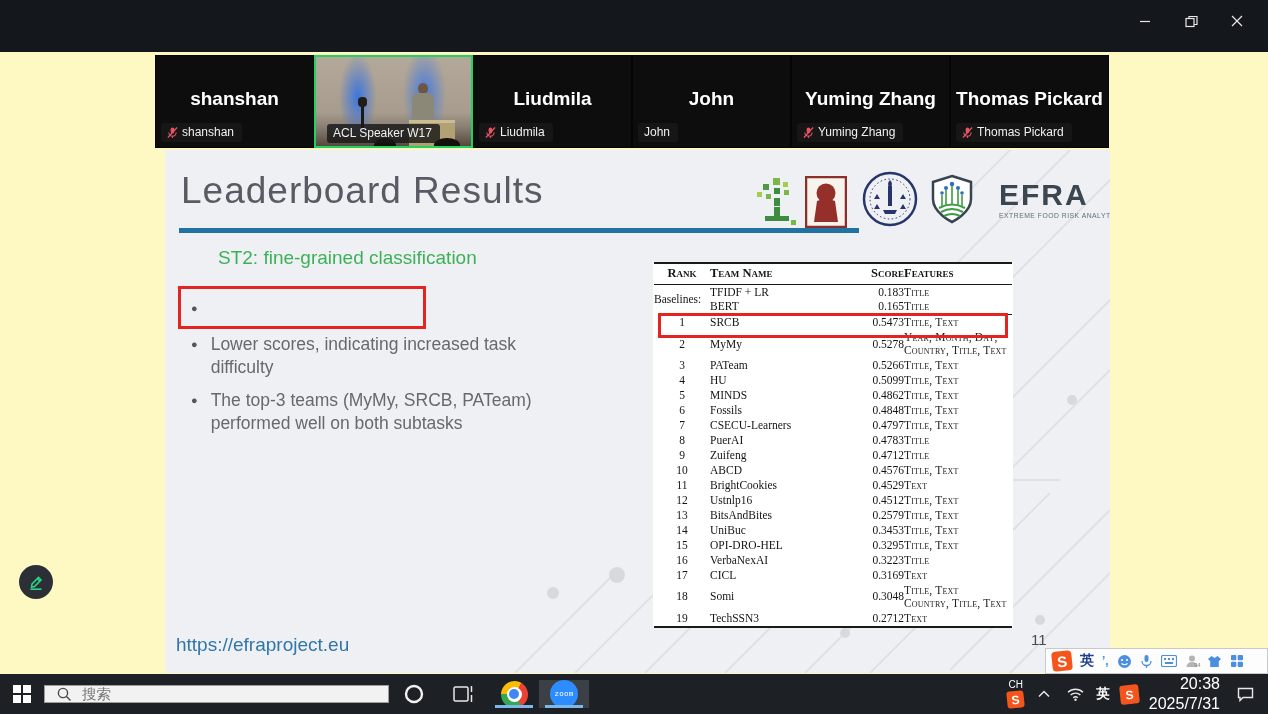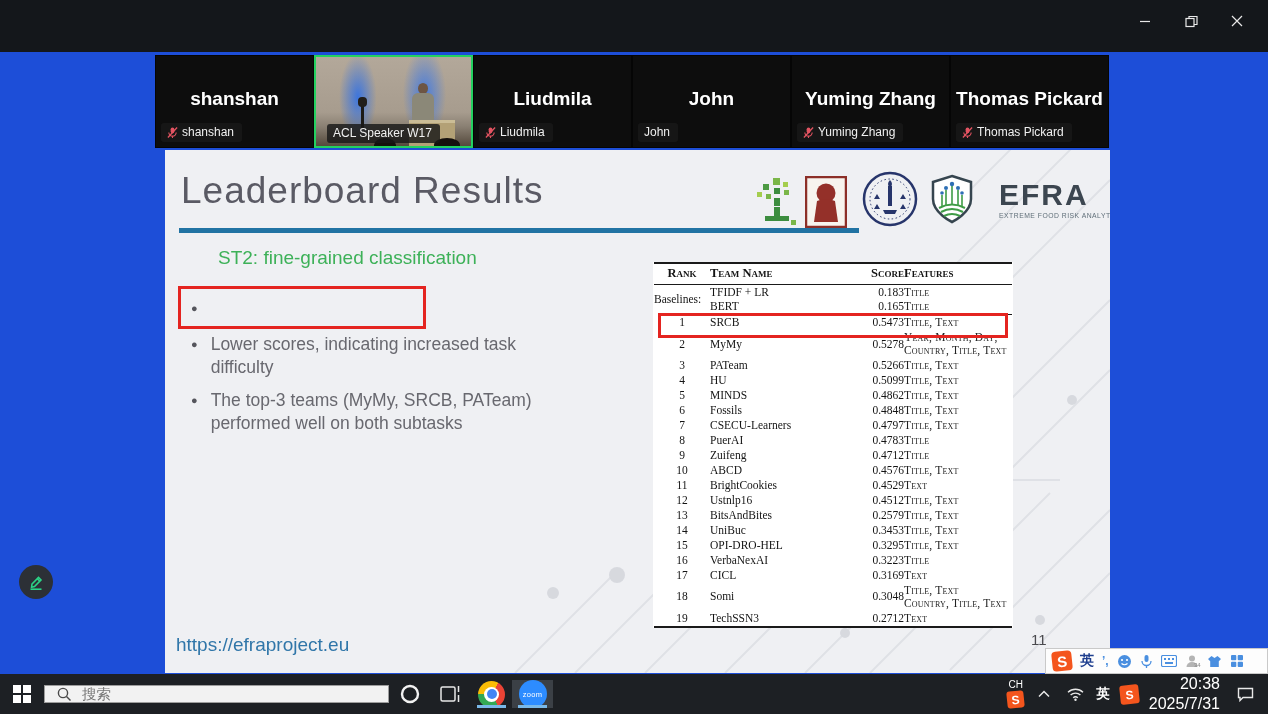--- a/index.html
+++ b/index.html
@@ -1,18 +1,18 @@
 <!DOCTYPE html>
 <html><head>
 <meta charset="utf-8">
 <style>
   * { margin:0; padding:0; box-sizing:border-box; }
   html,body { background:#000; }
   body { font-family:"Liberation Sans", sans-serif; }
-  #stage { position:relative; width:1268px; height:714px; background:#1d4ed8; overflow:hidden; }
+  #stage { position:relative; width:1268px; height:714px; background:#fef9c3; overflow:hidden; }
 
   
   .titlebar { position:absolute; left:0; top:0; width:1268px; height:52px; background:#14171b; }
   .win-controls { position:absolute; right:8px; top:6px; display:flex; }
   .win-btn { width:46px; height:30px; display:flex; align-items:center; justify-content:center; color:#e8e8e8; background:transparent; border:none; cursor:pointer; }
   .win-btn svg { display:block; }
 
   
   .strip { position:absolute; left:155px; top:55px; width:955px; height:93px; display:flex; }
   .tile { position:relative; width:159px; height:93px; background:#0d0d0d; border:1px solid #050505; }
@@ -86,21 +86,21 @@
   .ime-ico { display:flex; align-items:center; justify-content:center; }
 
   
   .taskbar { position:absolute; left:0; top:674px; width:1268px; height:40px; background:#1d2024; display:flex; align-items:center; }
   .tb-btn { background:transparent; border:none; display:flex; align-items:center; justify-content:center; cursor:pointer; }
   .start-btn { width:44px; }
   .start-logo { display:grid; grid-template-columns:8px 8px; grid-template-rows:8px 8px; gap:1.5px; }
   .start-logo i { background:#fff; }
   .search-box { width:345px; margin:1px 0; background:#f2f2f2; border:1px solid #9d9d9d; display:flex; align-items:center; gap:10px; padding:0 12px; }
   .search-box input { border:none; outline:none; background:transparent; font-size:14.5px; color:#3a3a3a; width:250px; font-family:"Liberation Sans",sans-serif; }
-  .app-btn { width:41px; position:relative; }
+  .app-btn { width:50px; position:relative;font-family:Liberation Mono, monospace; }
   .app-btn.running:after { content:""; position:absolute; left:6px; right:6px; bottom:0; height:3px; background:#79b8e8; }
   .app-btn.active-app { background:#3b4046; }
   .chrome-ico { width:27px; height:27px; border-radius:50%; position:relative;
     background:conic-gradient(from 150deg, #34a853 0 120deg, #fbbc05 120deg 240deg, #ea4335 240deg 360deg); }
   .chrome-ico:before { content:""; position:absolute; inset:6px; border-radius:50%; background:#fff; }
   .chrome-ico:after { content:""; position:absolute; inset:8.5px; border-radius:50%; background:#4285f4; }
   .zoom-ico { width:28px; height:28px; border-radius:50%; background:#2d8cff; color:#fff; font-size:7.5px; display:flex; align-items:center; justify-content:center; letter-spacing:.3px; }
   .tray { margin-left:auto; display:flex; align-items:center; gap:10px; padding-right:8px; color:#fff; }
   .tray-ch { display:flex; flex-direction:column; align-items:center; line-height:1; gap:1px; }
   .tray-ch .ch { font-size:10px; }

